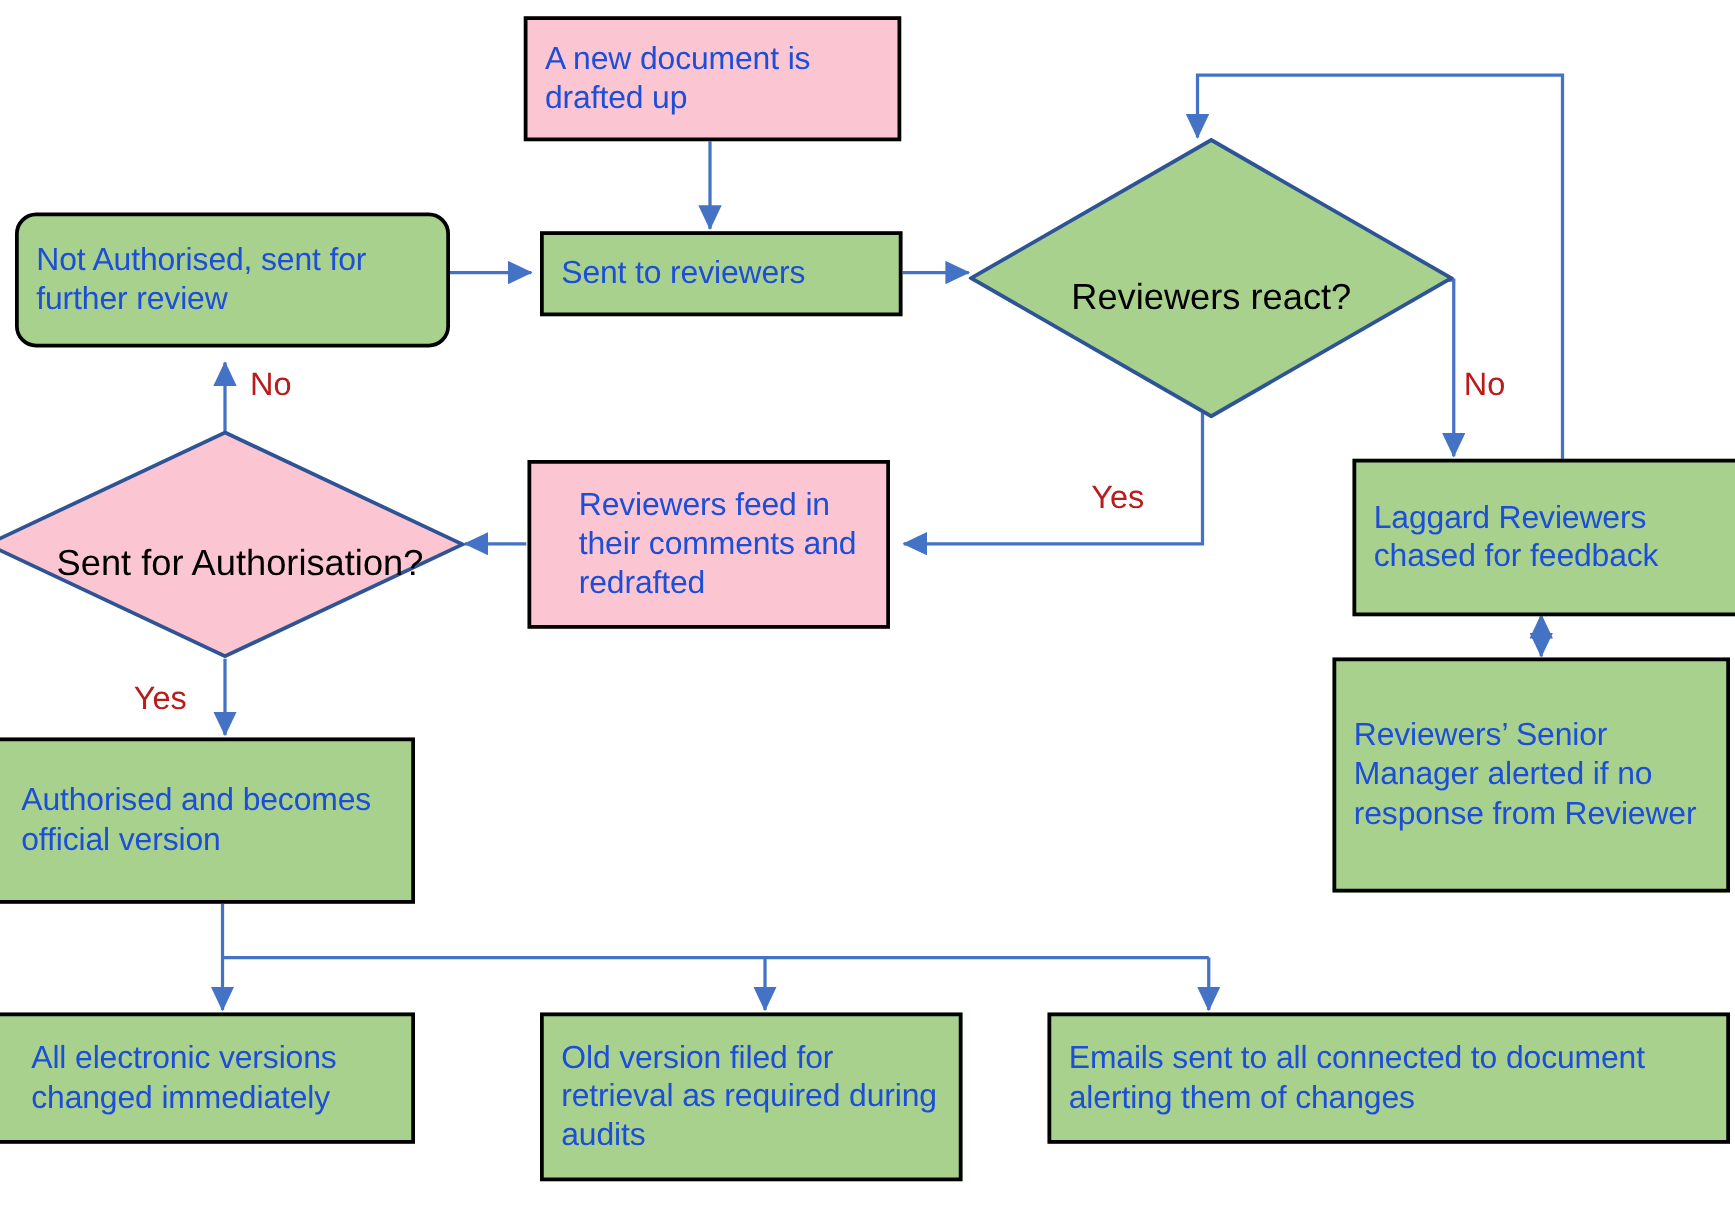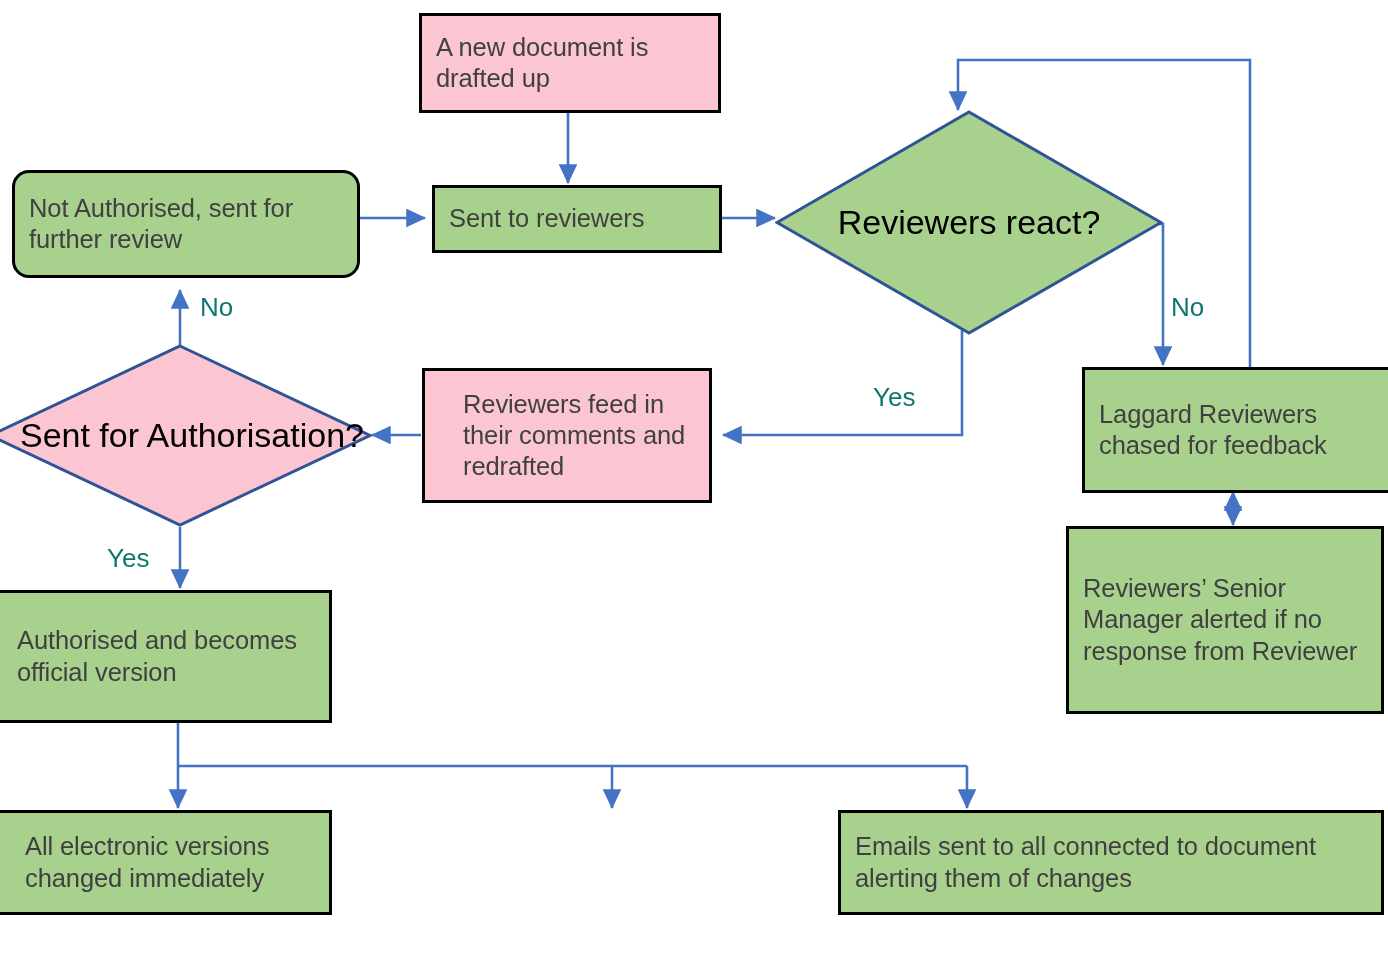--- a/index.html
+++ b/index.html
@@ -30,48 +30,48 @@
     align-items: center;
     justify-content: flex-start;
   }
   .rect {
     border: 3px solid #000000;
   }
   .rect .txt {
     padding: 0 14px;
     font-size: 25.5px;
     line-height: 1.22;
-    color: #404040;
+    color: #1d4ed8;
     letter-spacing: -0.1px;
     width: 100%;
   }
   .rect.green { background: #A9D18E; }
   .rect.pink  { background: #FBC6D2; }
 
   .diamond {
     position: absolute;
   }
   .diamond svg { display: block; }
   .diamond .dlabel {
     position: absolute;
-    left: 0; top: 0;
+    left: 0; top: 16px;
     width: 100%; height: 100%;
     display: flex;
     align-items: center;
     justify-content: center;
     text-align: center;
-    font-size: 34px;
+    font-size: 29px;
     line-height: 1.3;
     color: #000000;
     pointer-events: none;
   }
   .edge-label {
     position: absolute;
     font-size: 26px;
-    color: #0f766e;
+    color: #b91c1c;
     white-space: nowrap;
   }
 </style>
 </head>
 <body>
 
 <div id="canvas">
 
   <svg class="edges" viewBox="0 0 1388 974" xmlns="http://www.w3.org/2000/svg">
     <defs>
@@ -150,20 +150,23 @@
   </div>
 
   <div class="node rect green" style="left:-4px; top:590px; width:336px; height:133px;">
     <div class="txt" style="padding-left:18px;">Authorised and becomes official version</div>
   </div>
 
   <div class="node rect green" style="left:-4px; top:810px; width:336px; height:105px;">
     <div class="txt" style="padding-left:26px;">All electronic versions changed immediately</div>
   </div>
 
+  <div class="node rect green" style="left:432px; top:810px; width:338px; height:135px;">
+    <div class="txt">Old version filed for retrieval as required during audits</div>
+  </div>
 
   <div class="node rect green" style="left:838px; top:810px; width:546px; height:105px;">
     <div class="txt">Emails sent to all connected to document alerting them of changes</div>
   </div>
 
   <div class="edge-label" style="left:1171px; top:292px;">No</div>
 
   <div class="edge-label" style="left:873px; top:382px;">Yes</div>
 
   <div class="edge-label" style="left:200px; top:292px;">No</div>

